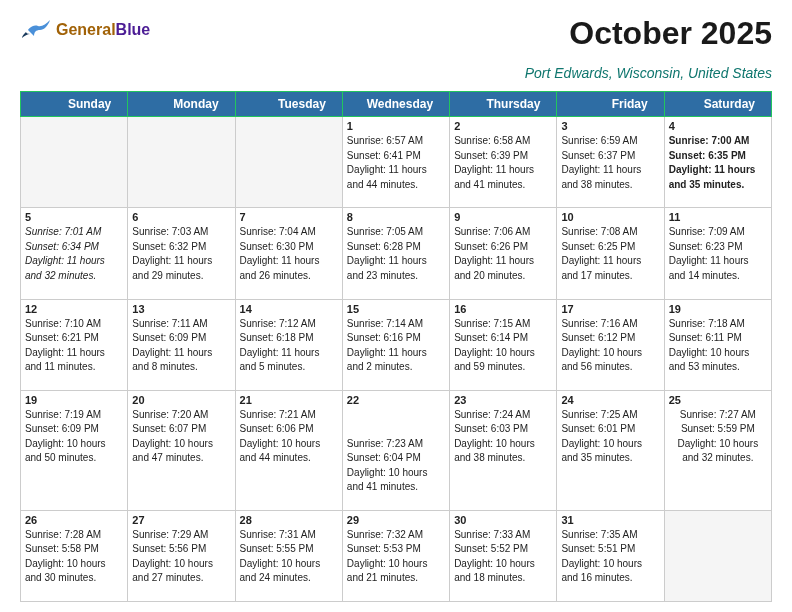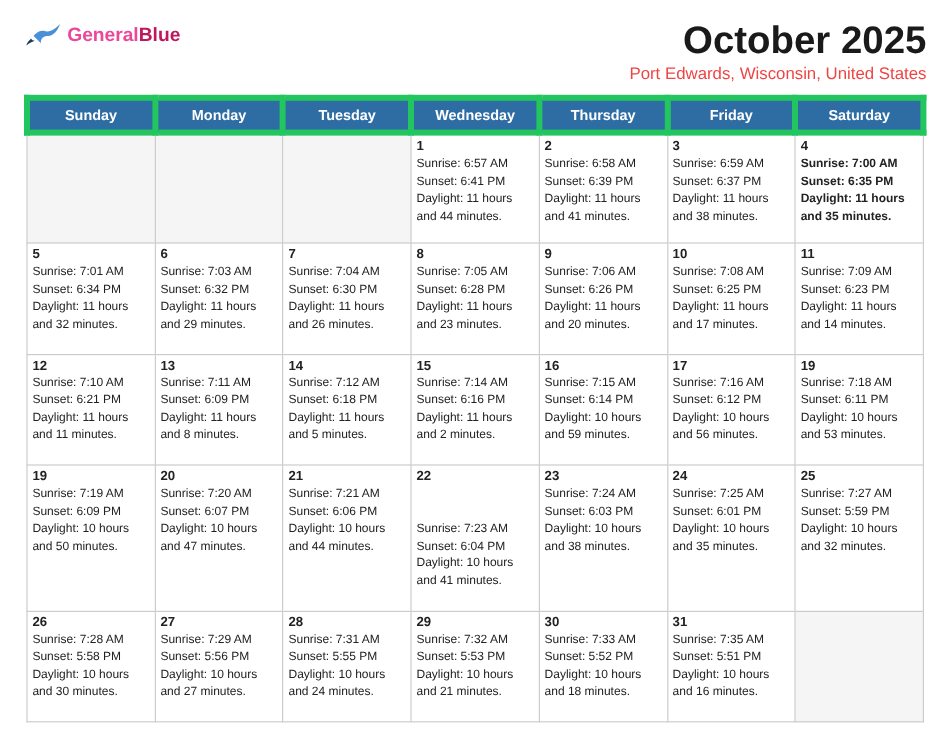--- a/index.html
+++ b/index.html
@@ -37,38 +37,39 @@
       text-align: right;
     }
     .month-title {
       font-size: 32px;
       font-weight: bold;
       color: #1a1a1a;
       line-height: 1.1;
     }
     .location {
       font-size: 14px;
-      color: #ef4444;
-      margin-top: 2px;
+      color: #0f766e;
+      margin-top: 14px;
+      font-style: italic;
     }
     .calendar {
       flex: 1;
       border: 1px solid #ccc;
       border-collapse: collapse;
       width: 100%;
       table-layout: fixed;
     }
     .calendar th {
       background-color: #2e6da4;
       color: #fff;
       font-size: 12px;
       font-weight: bold;
       padding: 5px 16px;
-      text-align: center;
-      border: 5px solid #22c55e;
+      text-align: right;
+      border: 1px solid #22c55e;
     }
     .calendar td {
       border: 1px solid #ccc;
       vertical-align: top;
       padding: 3px 4px;
       font-size: 9.5px;
       color: #222;
       height: 82px;
       background: #fff;
     }
@@ -92,21 +93,21 @@
 <div class="page">
   <div class="header">
     <div class="logo">
       <div class="logo-wrapper">
         <svg width="32" height="28" viewBox="0 0 32 28">
           <path d="M8 14 C8 14 12 8 18 10 C22 11 26 8 30 4 C28 10 24 14 20 14 C16 14 14 16 14 20 C12 18 10 16 8 14Z" fill="#4a90d9"></path>
           <path d="M6 16 C4 18 2 20 2 22 C4 20 8 18 10 18 C8 18 6 17 6 16Z" fill="#1a3a5c"></path>
         </svg>
         <div>
           <div style="font-size:16px;font-weight:bold;color:#1a3a5c;line-height:1.1;">
-            <span style="color:#ec4899;">General</span><span style="color:#be185d;">Blue</span>
+            <span style="color:#a16207;">General</span><span style="color:#4c1d95;">Blue</span>
           </div>
         </div>
       </div>
     </div>
     <div class="title-block">
       <div class="month-title">October 2025</div>
       <div class="location">Port Edwards, Wisconsin, United States</div>
     </div>
   </div>
 
@@ -152,21 +153,21 @@
             <div class="day-number">4</div>
             <div class="day-info" style="white-space: pre-line; font-weight: bold;">Sunrise: 7:00 AM
 Sunset: 6:35 PM
 Daylight: 11 hours
 and 35 minutes.</div>
           </td>
         </tr>
         <tr>
           <td>
             <div class="day-number">5</div>
-            <div class="day-info" style="white-space: pre-line;">Sunrise: 7:01 AM
+            <div class="day-info" style="white-space: pre-line; font-style: italic;">Sunrise: 7:01 AM
 Sunset: 6:34 PM
 Daylight: 11 hours
 and 32 minutes.</div>
           </td>
           <td>
             <div class="day-number">6</div>
             <div class="day-info" style="white-space: pre-line;">Sunrise: 7:03 AM
 Sunset: 6:32 PM
 Daylight: 11 hours
 and 29 minutes.</div>
@@ -296,21 +297,21 @@
           </td>
           <td>
             <div class="day-number">24</div>
             <div class="day-info" style="white-space: pre-line;">Sunrise: 7:25 AM
 Sunset: 6:01 PM
 Daylight: 10 hours
 and 35 minutes.</div>
           </td>
           <td>
             <div class="day-number">25</div>
-            <div class="day-info" style="white-space: pre-line;">Sunrise: 7:27 AM
+            <div class="day-info" style="white-space: pre-line; text-align: center;">Sunrise: 7:27 AM
 Sunset: 5:59 PM
 Daylight: 10 hours
 and 32 minutes.</div>
           </td>
         </tr>
         <tr>
           <td>
             <div class="day-number">26</div>
             <div class="day-info" style="white-space: pre-line;">Sunrise: 7:28 AM
 Sunset: 5:58 PM

